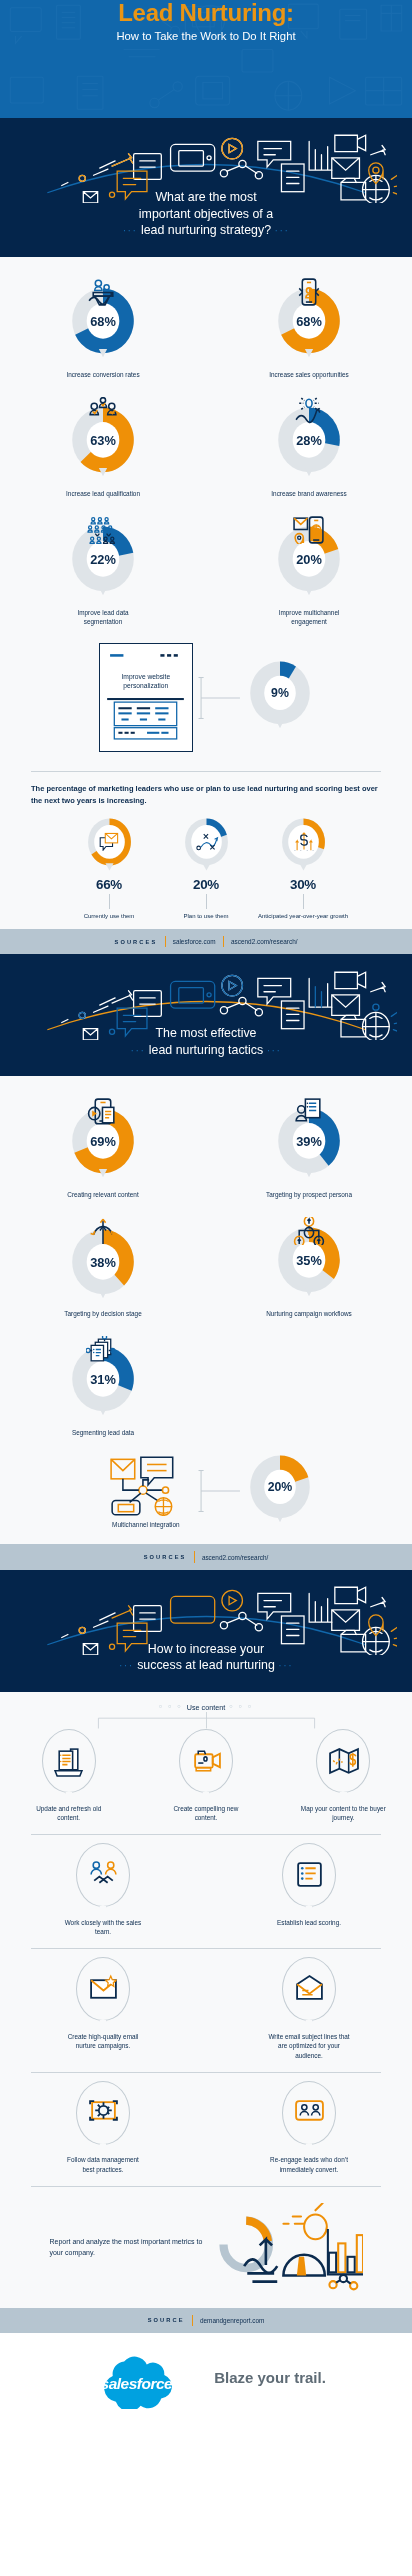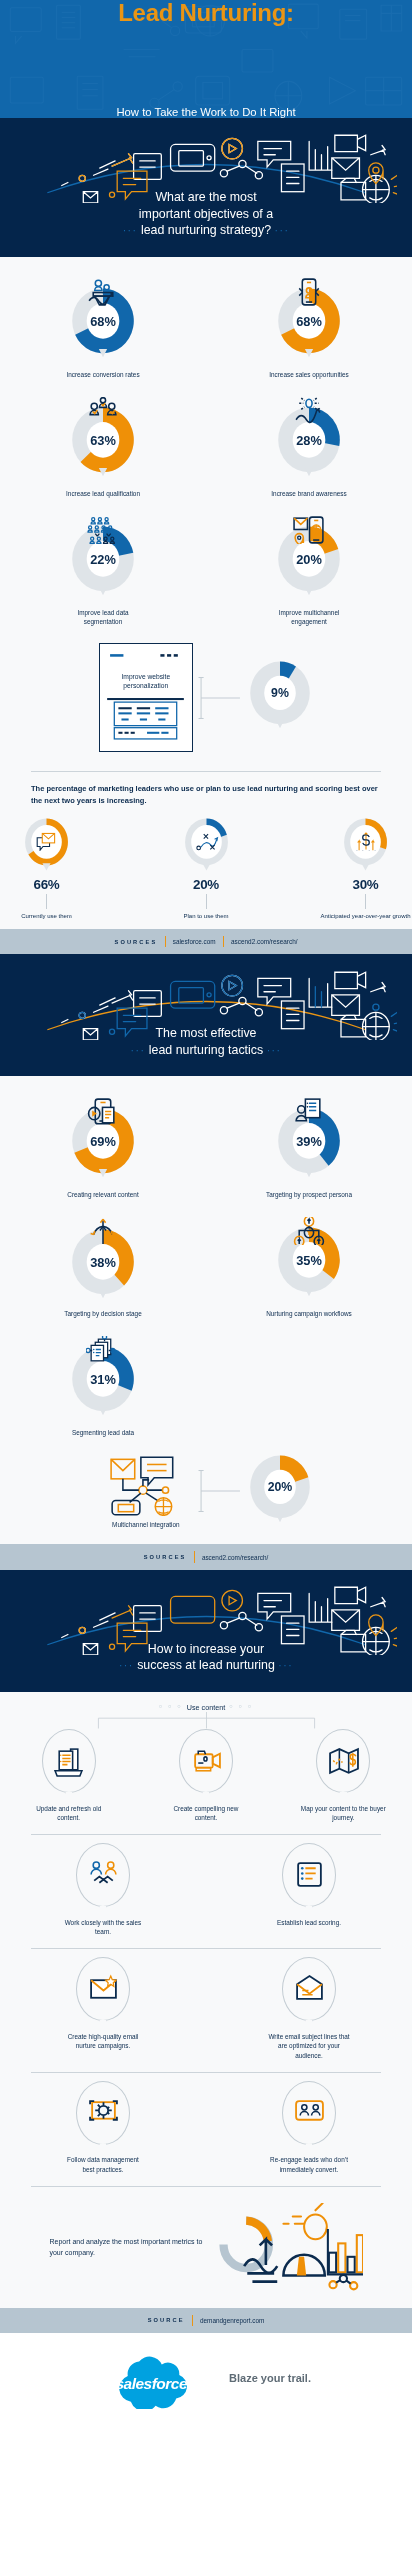--- a/index.html
+++ b/index.html
@@ -13,21 +13,21 @@
 
   
   .hero {
     background: #1167ab;
     height: 118px;
     position: relative;
     overflow: hidden;
     display: flex;
     flex-direction: column;
     align-items: center;
-    justify-content: space-between;
+    justify-content: flex-start;
   }
   .hero-pattern {
     position: absolute; inset: 0;
     opacity: .28;
   }
   .hero-title {
     position: relative;
     color: #ea9514;
     font-size: 24px;
     font-weight: bold;
@@ -116,21 +116,21 @@
   }
 
   
   .stat-lead {
     font-size: 7.5px;
     font-weight: bold;
     line-height: 1.6;
     padding: 3.1px 31px 0;
     color: #0b2b4e;
   }
-  .stat-row { display: flex; justify-content: space-between; gap: 4px; padding: 10.3px 0 3.1px; }
+  .stat-row { display: flex; justify-content: center; gap: 4px; padding: 10.3px 0 3.1px; }
   .stat { width: 93px; display: flex; flex-direction: column; align-items: center; }
   .stat-num { font-size: 13.4px; font-weight: bold; margin-top: 2.1px; letter-spacing: -0.3px; }
   .stat-stem { width: 0.5px; height: 14.4px; background: #c3ccd3; margin: 2.1px 0 3.1px; }
   .stat-label { font-size: 6px; text-align: center; line-height: 1.45; }
 
   
   .sources {
     background: #b6c5d0;
     padding: 7.2px 0;
     display: flex;
@@ -187,21 +187,21 @@
   
   .footer {
     background: #ffffff;
     display: flex; align-items: center; justify-content: center;
     gap: 1px; padding: 13.4px 0 17.5px;
   }
   .sf-wordmark {
     font-size: 15.5px; font-weight: bold; color: #fff;
     font-style: italic; letter-spacing: -0.5px;
   }
-  .tagline { font-size: 11px; color: #5e6b75; font-weight: bold; padding-left: 24px; }
+  .tagline { font-size: 15px; color: #5e6b75; font-weight: bold; padding-left: 24px; }
 </style>
 </head>
 <body>
 
 <div class="page">
 
   <div class="hero">
     <svg class="hero-pattern" viewBox="0 0 800 230" preserveAspectRatio="xMidYMid slice">
       <g stroke="#2d7cbb" stroke-width="2" fill="none">
         <rect x="20" y="15" width="60" height="46" rx="3"></rect>

